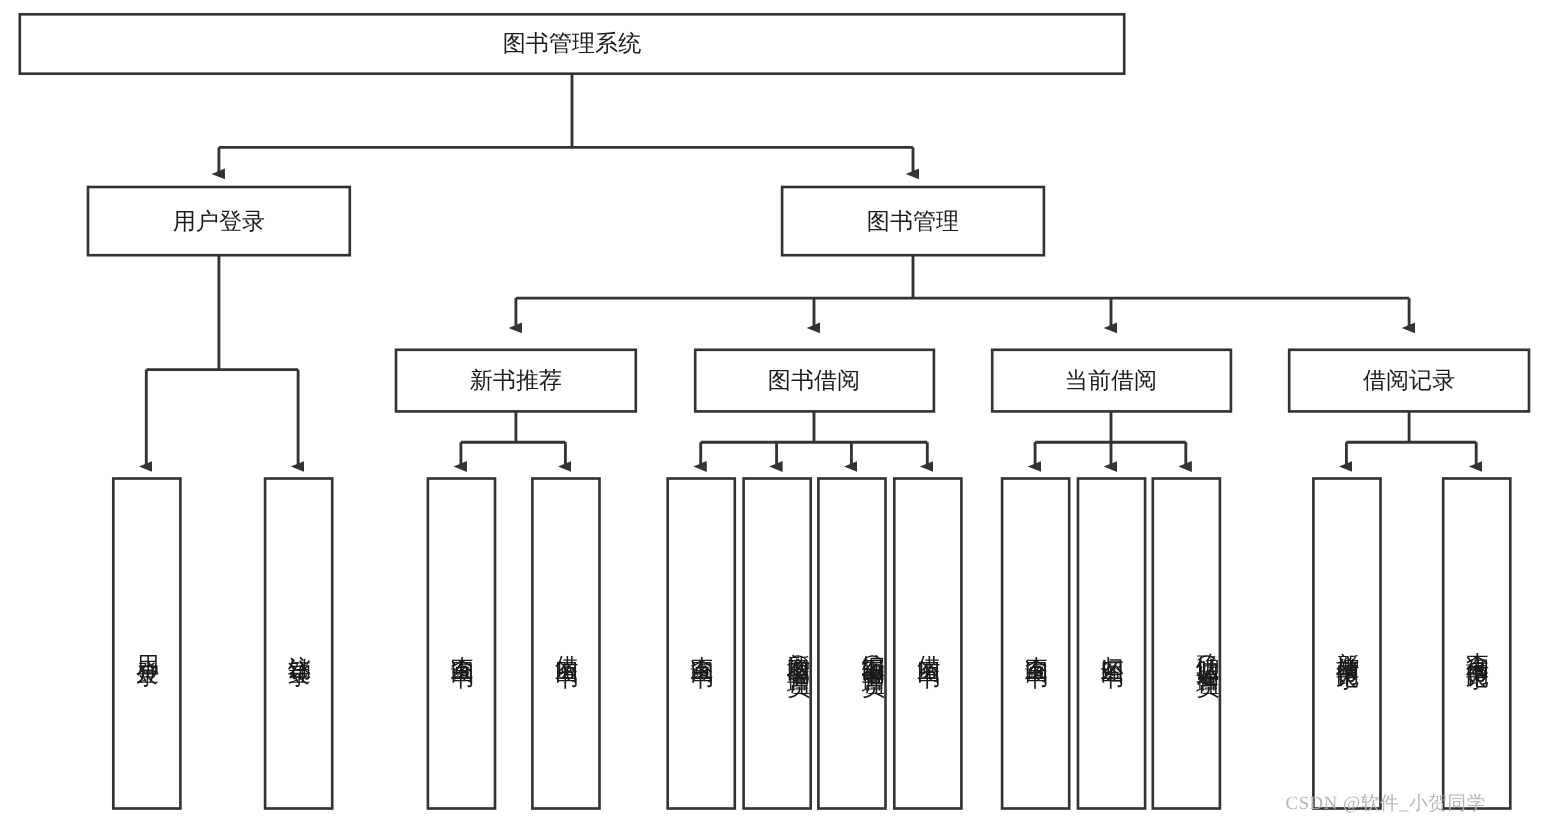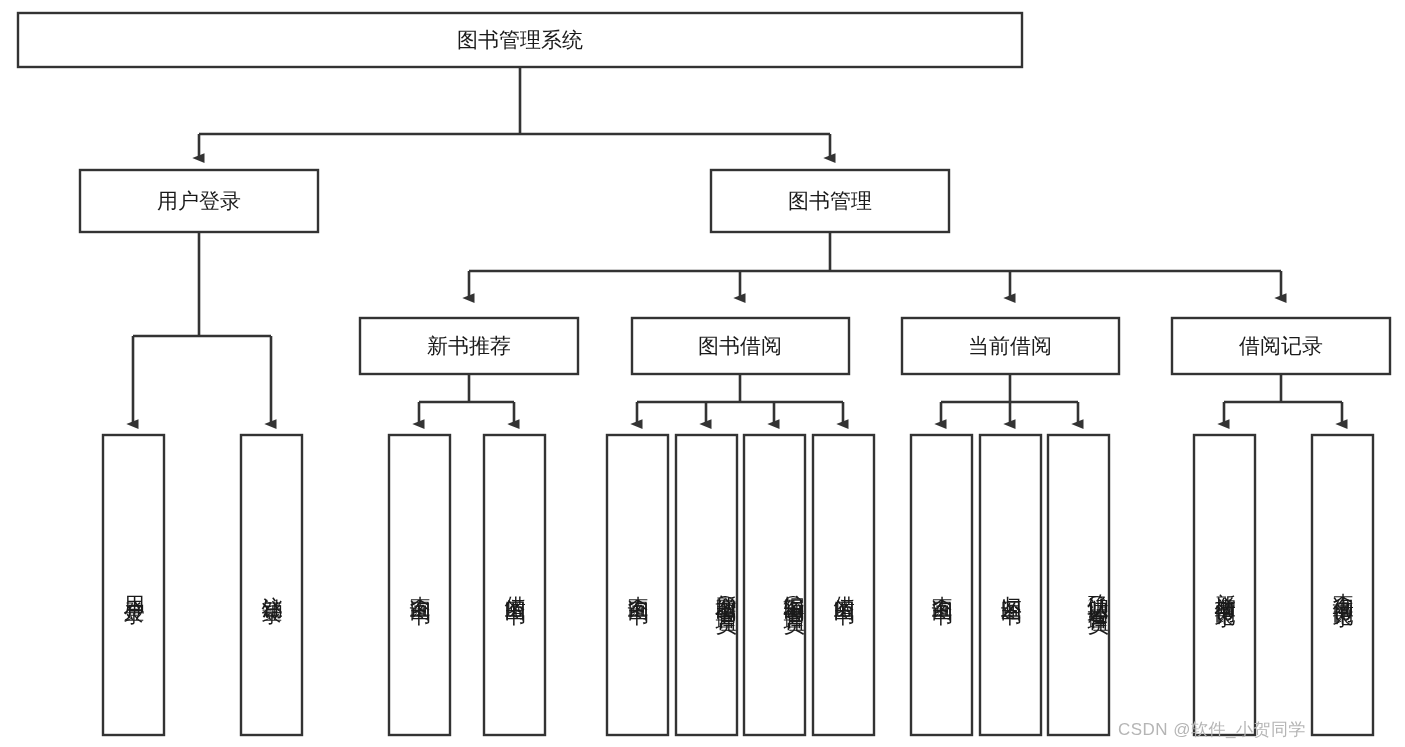--- a/index.html
+++ b/index.html
@@ -10,20 +10,21 @@
   body {
     width: 1405px;
     height: 747px;
     font-family: "DejaVu Sans", "Liberation Sans", sans-serif;
     overflow: hidden;
   }
   #diagram-root {
     position: relative;
     width: 1314px;
     height: 747px;
+    padding-left: 45px;
   }
   svg#flow-svg {
     position: absolute;
     left: 0;
     top: 0;
     width: 1405px;
     height: 747px;
   }
   .node-box {
     fill: #ffffff;
@@ -59,21 +60,21 @@
     align-items: center;
     justify-content: center;
     text-align: center;
     white-space: pre-line;
     pointer-events: none;
   }
   .watermark {
     position: absolute;
     right: 8px;
     bottom: 6px;
-    font-family: Liberation Sans, sans-serif;
+    font-family: Liberation Serif, serif;
     font-size: 17px;
     color: #b5b5b5;
     letter-spacing: 0.5px;
     white-space: nowrap;
   }
 </style>
 </head>
 <body>
 
 <div id="diagram-root">

